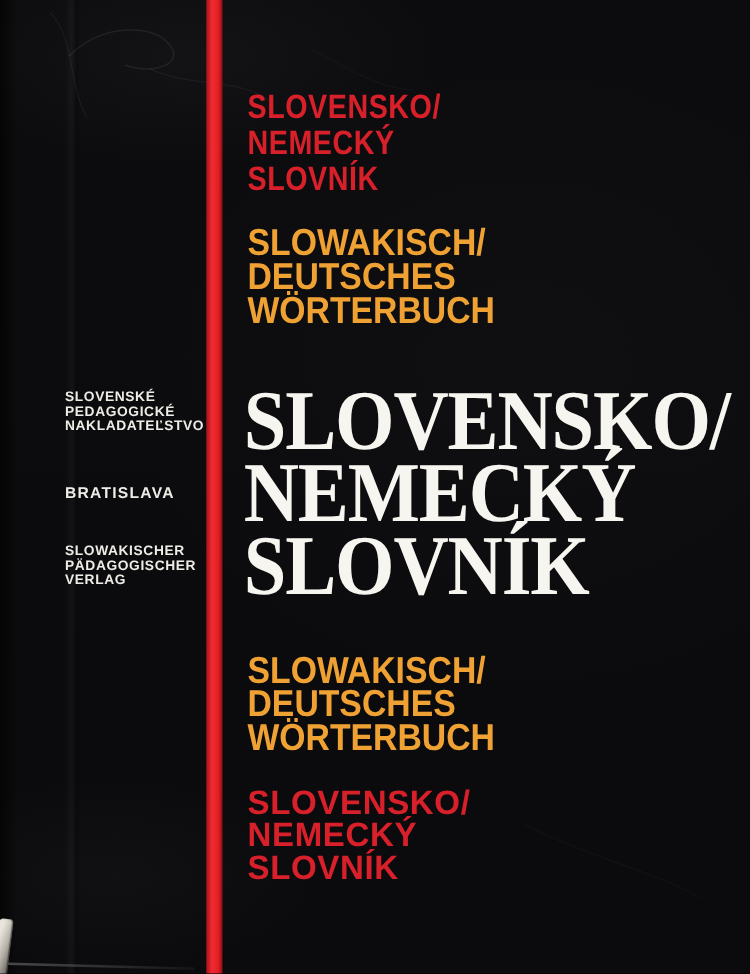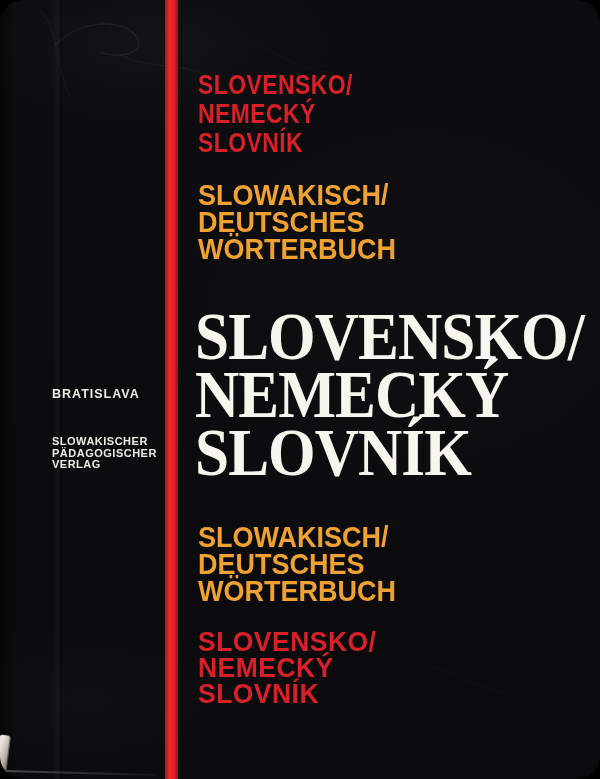--- a/index.html
+++ b/index.html
@@ -14,21 +14,20 @@
     position: relative;
     width: 600px;
     height: 779px;
     background:
       radial-gradient(ellipse 320px 140px at 150px 45px, rgba(140,140,150,0.06), transparent 65%),
       radial-gradient(ellipse 500px 400px at 420px 300px, rgba(255,255,255,0.015), transparent 70%),
       radial-gradient(ellipse 260px 120px at 90px 700px, rgba(120,120,130,0.05), transparent 65%),
       linear-gradient(#0c0c0e, #0b0b0d);
     overflow: hidden;
     font-family: "Liberation Sans", sans-serif;
-    border-radius: 23px;
   }
   
   .spine-crease {
     position: absolute;
     left: 52px; top: 0;
     width: 12px; height: 779px;
     background: linear-gradient(90deg, transparent, rgba(130,130,140,0.07) 45%, rgba(0,0,0,0.25) 80%, transparent);
   }
   .left-edge-shade {
     position: absolute;
@@ -144,20 +143,25 @@
     <span class="line">NEMECKÝ</span>
     <span class="line">SLOVNÍK</span>
   </div>
 
   <div class="txt-block orange-top" style="color:#efa233;">
     <span class="line">SLOWAKISCH/</span>
     <span class="line">DEUTSCHES</span>
     <span class="line">WÖRTERBUCH</span>
   </div>
 
+  <div class="publisher pub-sk" style="color:#eeece6;">
+    <span class="line">SLOVENSKÉ</span>
+    <span class="line">PEDAGOGICKÉ</span>
+    <span class="line">NAKLADATEĽSTVO</span>
+  </div>
 
   <div class="publisher pub-city" style="color:#eeece6;text-align:right;">
     <span class="line">BRATISLAVA</span>
   </div>
 
   <div class="publisher pub-de" style="color:#eeece6;">
     <span class="line">SLOWAKISCHER</span>
     <span class="line">PÄDAGOGISCHER</span>
     <span class="line">VERLAG</span>
   </div>

